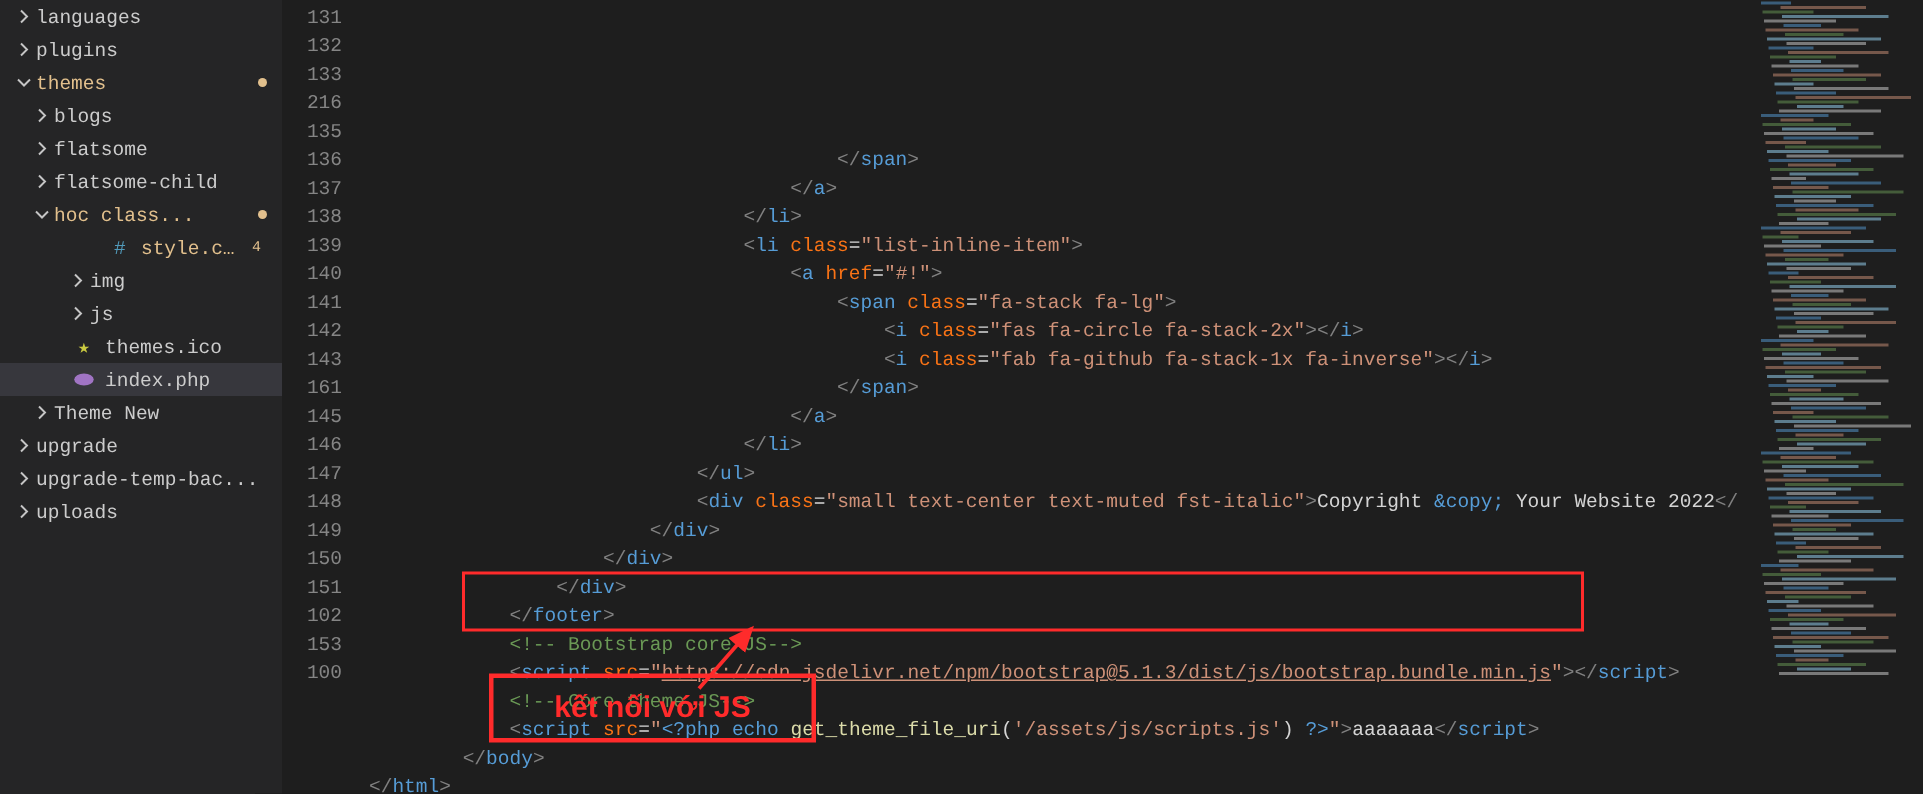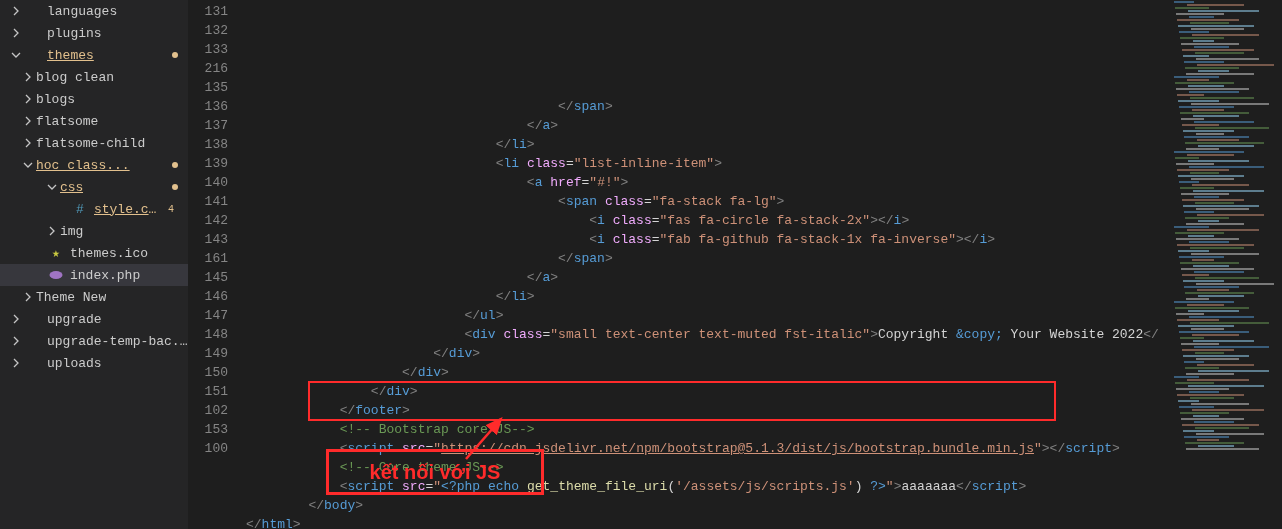--- a/index.html
+++ b/index.html
@@ -41,36 +41,36 @@
 .tree-icon {
   width: 16px;
   height: 16px;
   margin-right: 6px;
   display: inline-flex;
   align-items: center;
   justify-content: center;
   flex-shrink: 0;
 }
 .tree-label { overflow: hidden; text-overflow: ellipsis; }
-.indent-0 { padding-left: 8px; gap: 23px; }
+.indent-0 { padding-left: 8px; }
 .indent-1 { padding-left: 20px; }
 .indent-2 { padding-left: 32px; }
 .indent-3 { padding-left: 44px; }
 .dot {
   width: 6px; height: 6px; border-radius: 50%;
   margin-left: auto; margin-right: 10px; flex-shrink: 0;
 }
 .badge {
   margin-left: auto; margin-right: 10px;
   background: #4d4d4d; color: #ccc;
   border-radius: 8px; min-width: 14px; height: 14px;
   font-size: 10px; display: flex; align-items: center;
   justify-content: center; padding: 0 4px;
 }
-.modified { color: #e2c08d; text-decoration: underline; }
+.modified { color: #e2c08d; }
 .editor-area {
   flex: 1;
   display: flex;
   background: #1e1e1e;
   position: relative;
 }
 .gutter {
   width: 58px;
   background: #1e1e1e;
   color: #858585;
@@ -89,21 +89,21 @@
   white-space: pre;
   position: relative;
 }
 .minimap {
   width: 110px;
   background: #1e1e1e;
   flex-shrink: 0;
 }
 .mini-line { height: 2px; margin: 1px 2px; }
 .t { color: #569cd6; }
-.attr { color: #f0abfc; }
+.attr { color: #f97316; }
 .str { color: #ce9178; }
 .url { color: #ce9178; text-decoration: underline; }
 .php { color: #569cd6; }
 .phpf { color: #dcdcaa; }
 .cmt { color: #6a9955; }
 .txt { color: #d4d4d4; }
 .p { color: #808080; }
 
 .highlight-box {
   position: absolute;
@@ -157,78 +157,69 @@
         </span>
         <span class="tree-label modified">themes</span>
         <span class="dot" style="background: rgb(226, 192, 141);"></span>
       </div>
       <div class="tree-item indent-1">
         <span class="chev">
           <svg width="10" height="10" viewBox="0 0 10 10">
             <path d="M3 1 L7 5 L3 9" stroke="#c5c5c5" stroke-width="1.3" fill="none"></path>
           </svg>
         </span>
-        <span class="tree-label">blog clean</span>
+        <span class="tree-label">blogs</span>
       </div>
       <div class="tree-item indent-1">
         <span class="chev">
           <svg width="10" height="10" viewBox="0 0 10 10">
             <path d="M3 1 L7 5 L3 9" stroke="#c5c5c5" stroke-width="1.3" fill="none"></path>
           </svg>
         </span>
-        <span class="tree-label">blogs</span>
+        <span class="tree-label">flatsome</span>
       </div>
       <div class="tree-item indent-1">
         <span class="chev">
           <svg width="10" height="10" viewBox="0 0 10 10">
             <path d="M3 1 L7 5 L3 9" stroke="#c5c5c5" stroke-width="1.3" fill="none"></path>
           </svg>
         </span>
-        <span class="tree-label">flatsome</span>
+        <span class="tree-label">flatsome-child</span>
       </div>
       <div class="tree-item indent-1">
         <span class="chev">
           <svg width="10" height="10" viewBox="0 0 10 10">
-            <path d="M3 1 L7 5 L3 9" stroke="#c5c5c5" stroke-width="1.3" fill="none"></path>
-          </svg>
-        </span>
-        <span class="tree-label">flatsome-child</span>
-      </div>
-      <div class="tree-item indent-1">
-        <span class="chev">
-          <svg width="10" height="10" viewBox="0 0 10 10">
             <path d="M1 3 L5 7 L9 3" stroke="#c5c5c5" stroke-width="1.3" fill="none"></path>
           </svg>
         </span>
         <span class="tree-label modified">hoc class...</span>
-        <span class="dot" style="background: rgb(226, 192, 141);"></span>
-      </div>
-      <div class="tree-item indent-3">
-        <span class="chev">
-          <svg width="10" height="10" viewBox="0 0 10 10">
-            <path d="M1 3 L5 7 L9 3" stroke="#c5c5c5" stroke-width="1.3" fill="none"></path>
-          </svg>
-        </span>
-        <span class="tree-label modified">css</span>
         <span class="dot" style="background: rgb(226, 192, 141);"></span>
       </div>
       <div class="tree-item indent-3">
         <span class="chev"></span>
         <span style="width: 12px; display: inline-block;"></span>
         <span class="tree-icon" style="color: rgb(81, 154, 186);">#</span>
         <span class="tree-label modified">style.css</span>
         <span class="badge" style="background: transparent; color: rgb(226, 192, 141);">4</span>
       </div>
       <div class="tree-item indent-3">
         <span class="chev">
           <svg width="10" height="10" viewBox="0 0 10 10">
             <path d="M3 1 L7 5 L3 9" stroke="#c5c5c5" stroke-width="1.3" fill="none"></path>
           </svg>
         </span>
         <span class="tree-label">img</span>
+      </div>
+      <div class="tree-item indent-3">
+        <span class="chev">
+          <svg width="10" height="10" viewBox="0 0 10 10">
+            <path d="M3 1 L7 5 L3 9" stroke="#c5c5c5" stroke-width="1.3" fill="none"></path>
+          </svg>
+        </span>
+        <span class="tree-label">js</span>
       </div>
       <div class="tree-item indent-2">
         <span class="chev"></span>
         <span class="tree-icon" style="color: rgb(203, 203, 65);">★</span>
         <span class="tree-label">themes.ico</span>
       </div>
       <div class="tree-item indent-2 selected">
         <span class="chev"></span>
         <span class="tree-icon">
           <svg width="14" height="10" viewBox="0 0 14 10">

